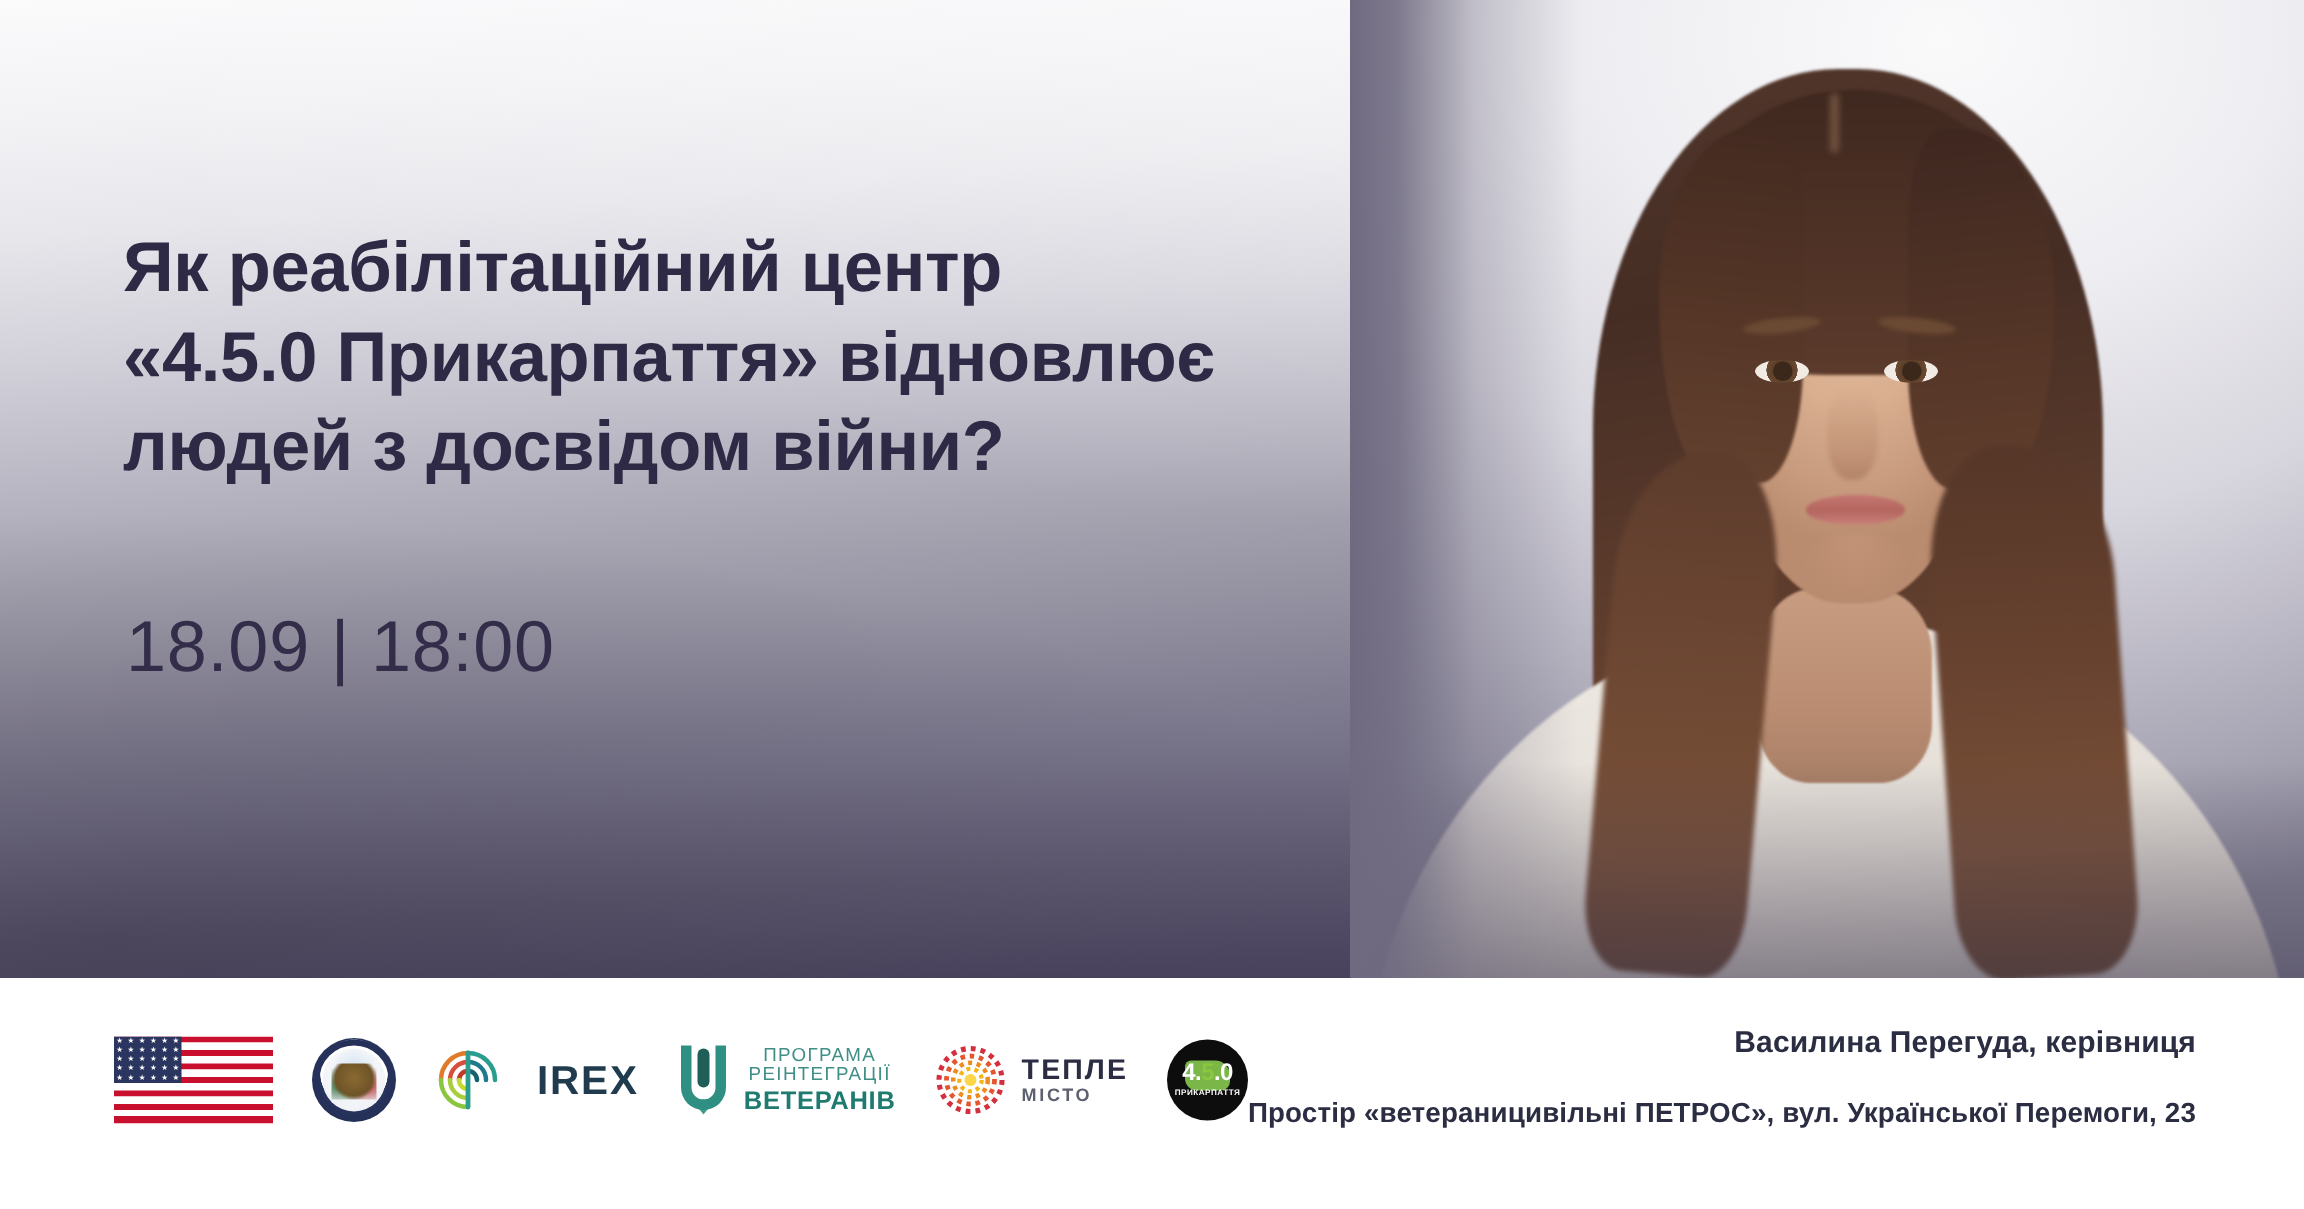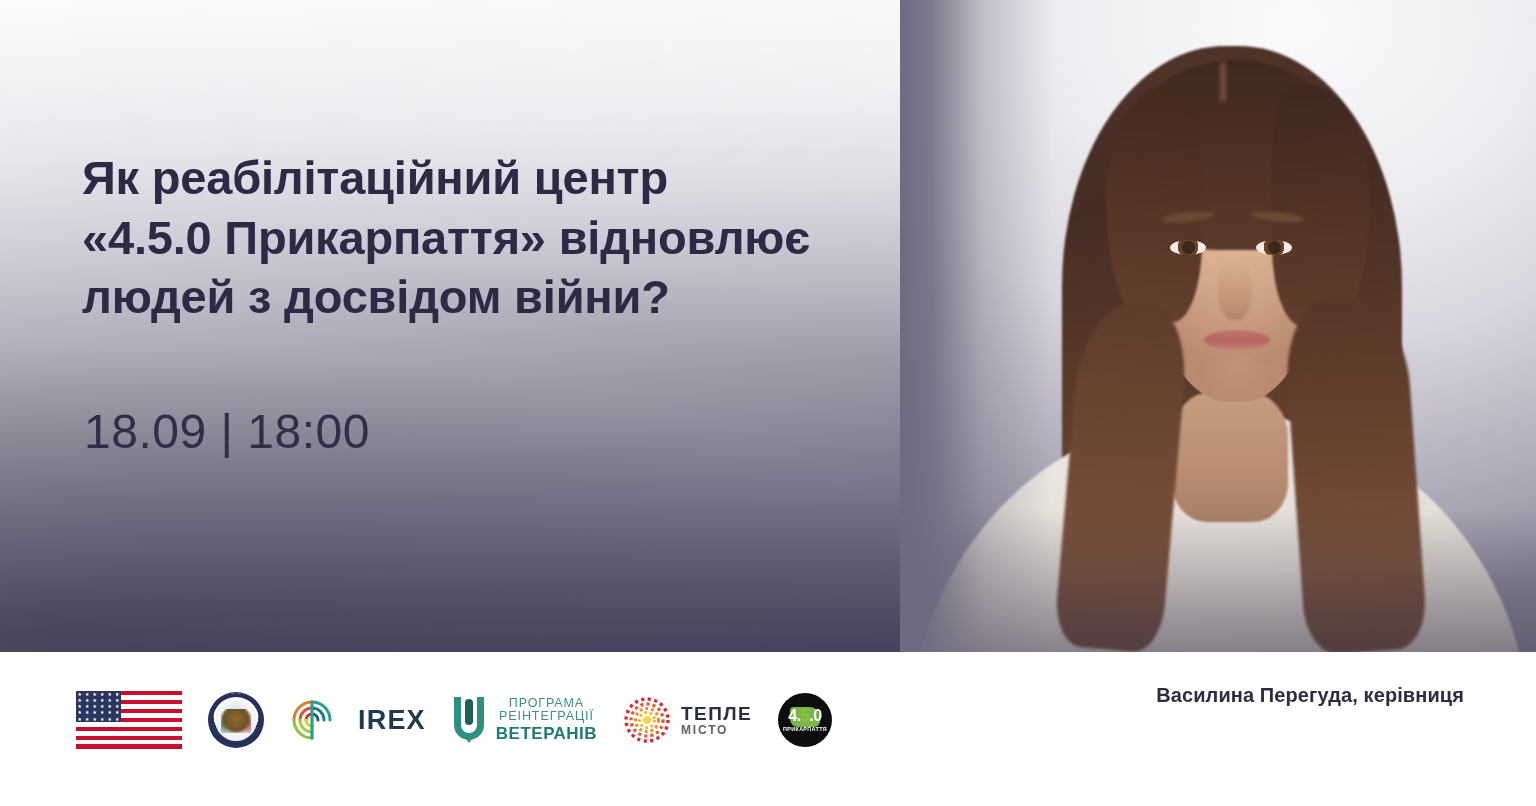--- a/index.html
+++ b/index.html
@@ -534,16 +534,17 @@
       <div class="logo-450">
         <div class="b450-blob"></div>
         <div class="b450-top">4.<span class="g">5</span>.0</div>
         <div class="b450-bottom">ПРИКАРПАТТЯ</div>
       </div>
 
     </div>
 
     <div class="footer-text">
       <div class="ft-name">Василина Перегуда, керівниця</div>
+      <div class="ft-place">Простір «ветераницивільні ПЕТРОС», вул. Української Перемоги, 23</div>
     </div>
 
   </div>
 </div>
 
 </body></html>

